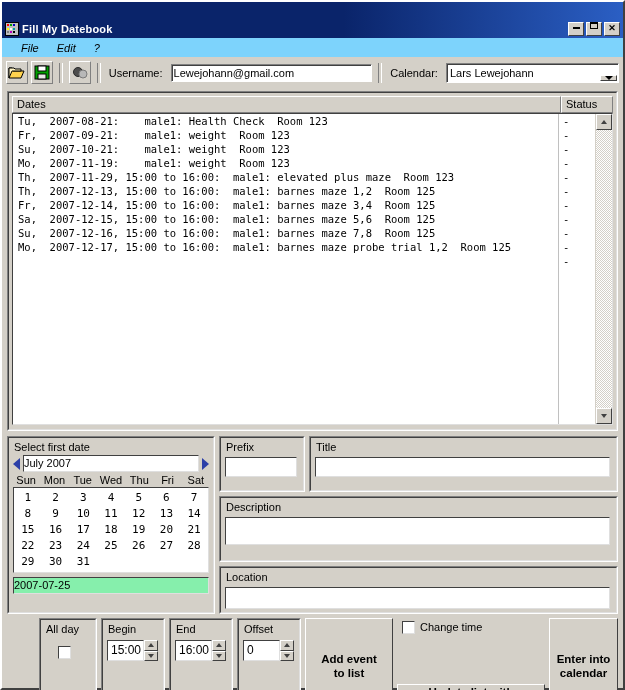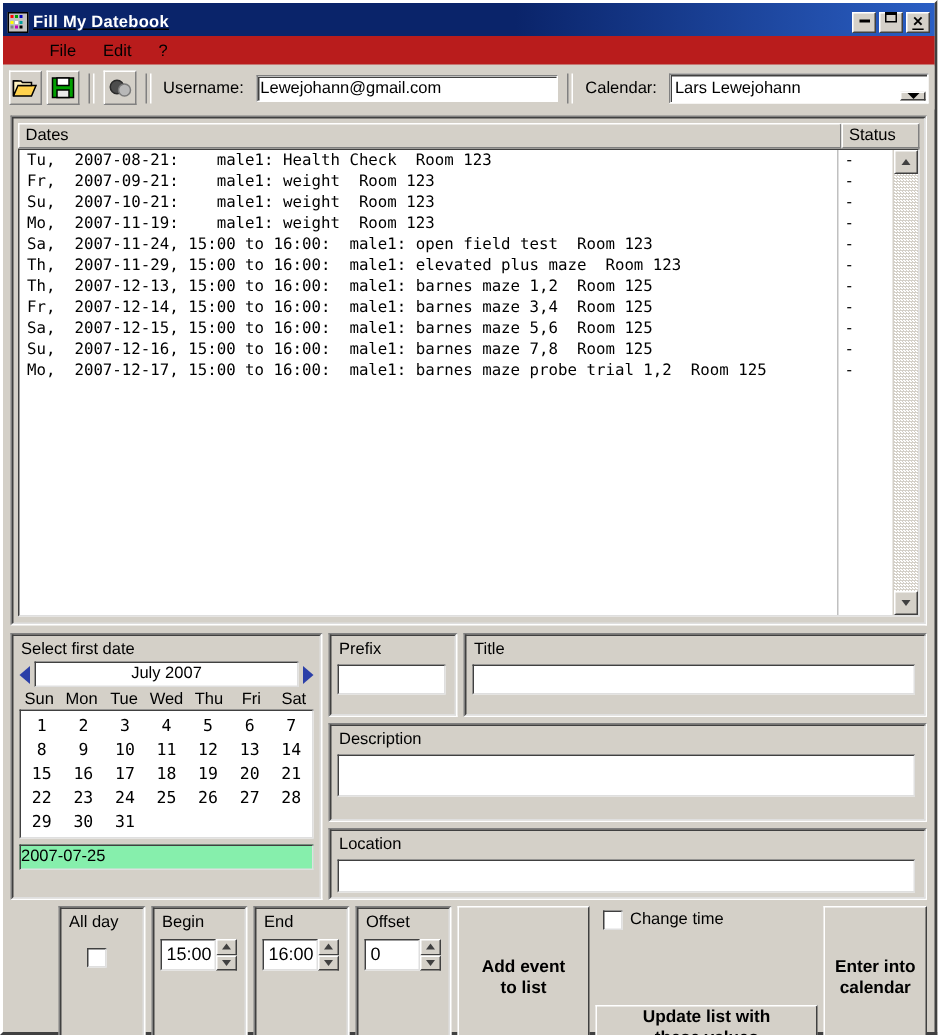--- a/index.html
+++ b/index.html
@@ -23,23 +23,22 @@
     border-bottom-color: #404040;
     position: relative;
     display: flex;
     flex-direction: column;
   }
   
   .titlebar {
     height: 18px;
     background: linear-gradient(to right, #0a246a 0%, #0a246a 55%, #2b5fc4 100%);
     display: flex; align-items: center;
-    padding: 4px 2px 0 2px;
+    padding: 18px 2px 0 2px;
     flex: none;
-    text-decoration: underline;
   }
   .title-icon {
     width: 14px; height: 14px;
     margin: 0 3px 0 1px;
     background: #c0c0c0;
     border: 1px solid #000;
     box-sizing: border-box;
     position: relative;
     display: flex;
     flex-wrap: wrap;
@@ -81,24 +80,25 @@
   .tb-btn.max span::after {
     content: ""; position: absolute; left: -4px; top: 0px;
     width: 8px; height: 7px; border: 1px solid #000; border-top-width: 2px;
     box-sizing: border-box;
   }
 
   
   .menubar {
     height: 19px;
     display: flex; align-items: center;
-    background: #b91c1c;
-    padding-left: 22px;
+    background: #7dd3fc;
+    padding-left: 10px;
     flex: none;
     border-bottom: 1px solid #d4d0c8;
+    font-style: italic;
   }
   .menu-item {
     padding: 2px 9px;
     font-size: 11px;
     color: #000;
   }
 
   
   .toolbar {
     height: 29px;
@@ -281,21 +281,21 @@
     border-right-color: #dfdfdf; border-bottom-color: #dfdfdf;
     box-sizing: border-box;
     font-size: 11px;
   }
 
   
   .cal-nav { display: flex; align-items: center; padding: 0 4px; gap: 3px; }
   .tri-left { width:0;height:0;border-top:6px solid transparent;border-bottom:6px solid transparent;border-right:7px solid #2b3fa8;}
   .tri-right { width:0;height:0;border-top:6px solid transparent;border-bottom:6px solid transparent;border-left:7px solid #2b3fa8;}
   .cal-month {
-    flex: 1; text-align: center;
+    flex: 1; 
     background: #ffffff;
     border: 1px solid #404040;
     border-right-color: #dfdfdf; border-bottom-color: #dfdfdf;
     box-sizing: border-box;
     font-size: 11px; line-height: 15px; height: 17px;
     color: #000;
   }
   .cal-dow {
     display: grid; grid-template-columns: repeat(7, 1fr);
     font-size: 11px; text-align: center; color: #000;
@@ -452,21 +452,20 @@
       <div class="list-head">
         <div class="col-hdr" style="flex:1">Dates</div>
         <div class="col-hdr" style="width:52px">Status</div>
       </div>
       <div class="list-body">
         <div class="col-dates" id="dates-col">
             <div class="row-txt">Tu,  2007-08-21:    male1: Health Check  Room 123</div>
             <div class="row-txt">Fr,  2007-09-21:    male1: weight  Room 123</div>
             <div class="row-txt">Su,  2007-10-21:    male1: weight  Room 123</div>
             <div class="row-txt">Mo,  2007-11-19:    male1: weight  Room 123</div>
-            <div class="row-txt">Sa,  2007-11-24, 15:00 to 16:00:  male1: open field test  Room 123</div>
             <div class="row-txt">Th,  2007-11-29, 15:00 to 16:00:  male1: elevated plus maze  Room 123</div>
             <div class="row-txt">Th,  2007-12-13, 15:00 to 16:00:  male1: barnes maze 1,2  Room 125</div>
             <div class="row-txt">Fr,  2007-12-14, 15:00 to 16:00:  male1: barnes maze 3,4  Room 125</div>
             <div class="row-txt">Sa,  2007-12-15, 15:00 to 16:00:  male1: barnes maze 5,6  Room 125</div>
             <div class="row-txt">Su,  2007-12-16, 15:00 to 16:00:  male1: barnes maze 7,8  Room 125</div>
             <div class="row-txt">Mo,  2007-12-17, 15:00 to 16:00:  male1: barnes maze probe trial 1,2  Room 125</div>
           </div>
         <div class="col-status" id="status-col">
             <div class="row-st">-</div>
             <div class="row-st">-</div>

